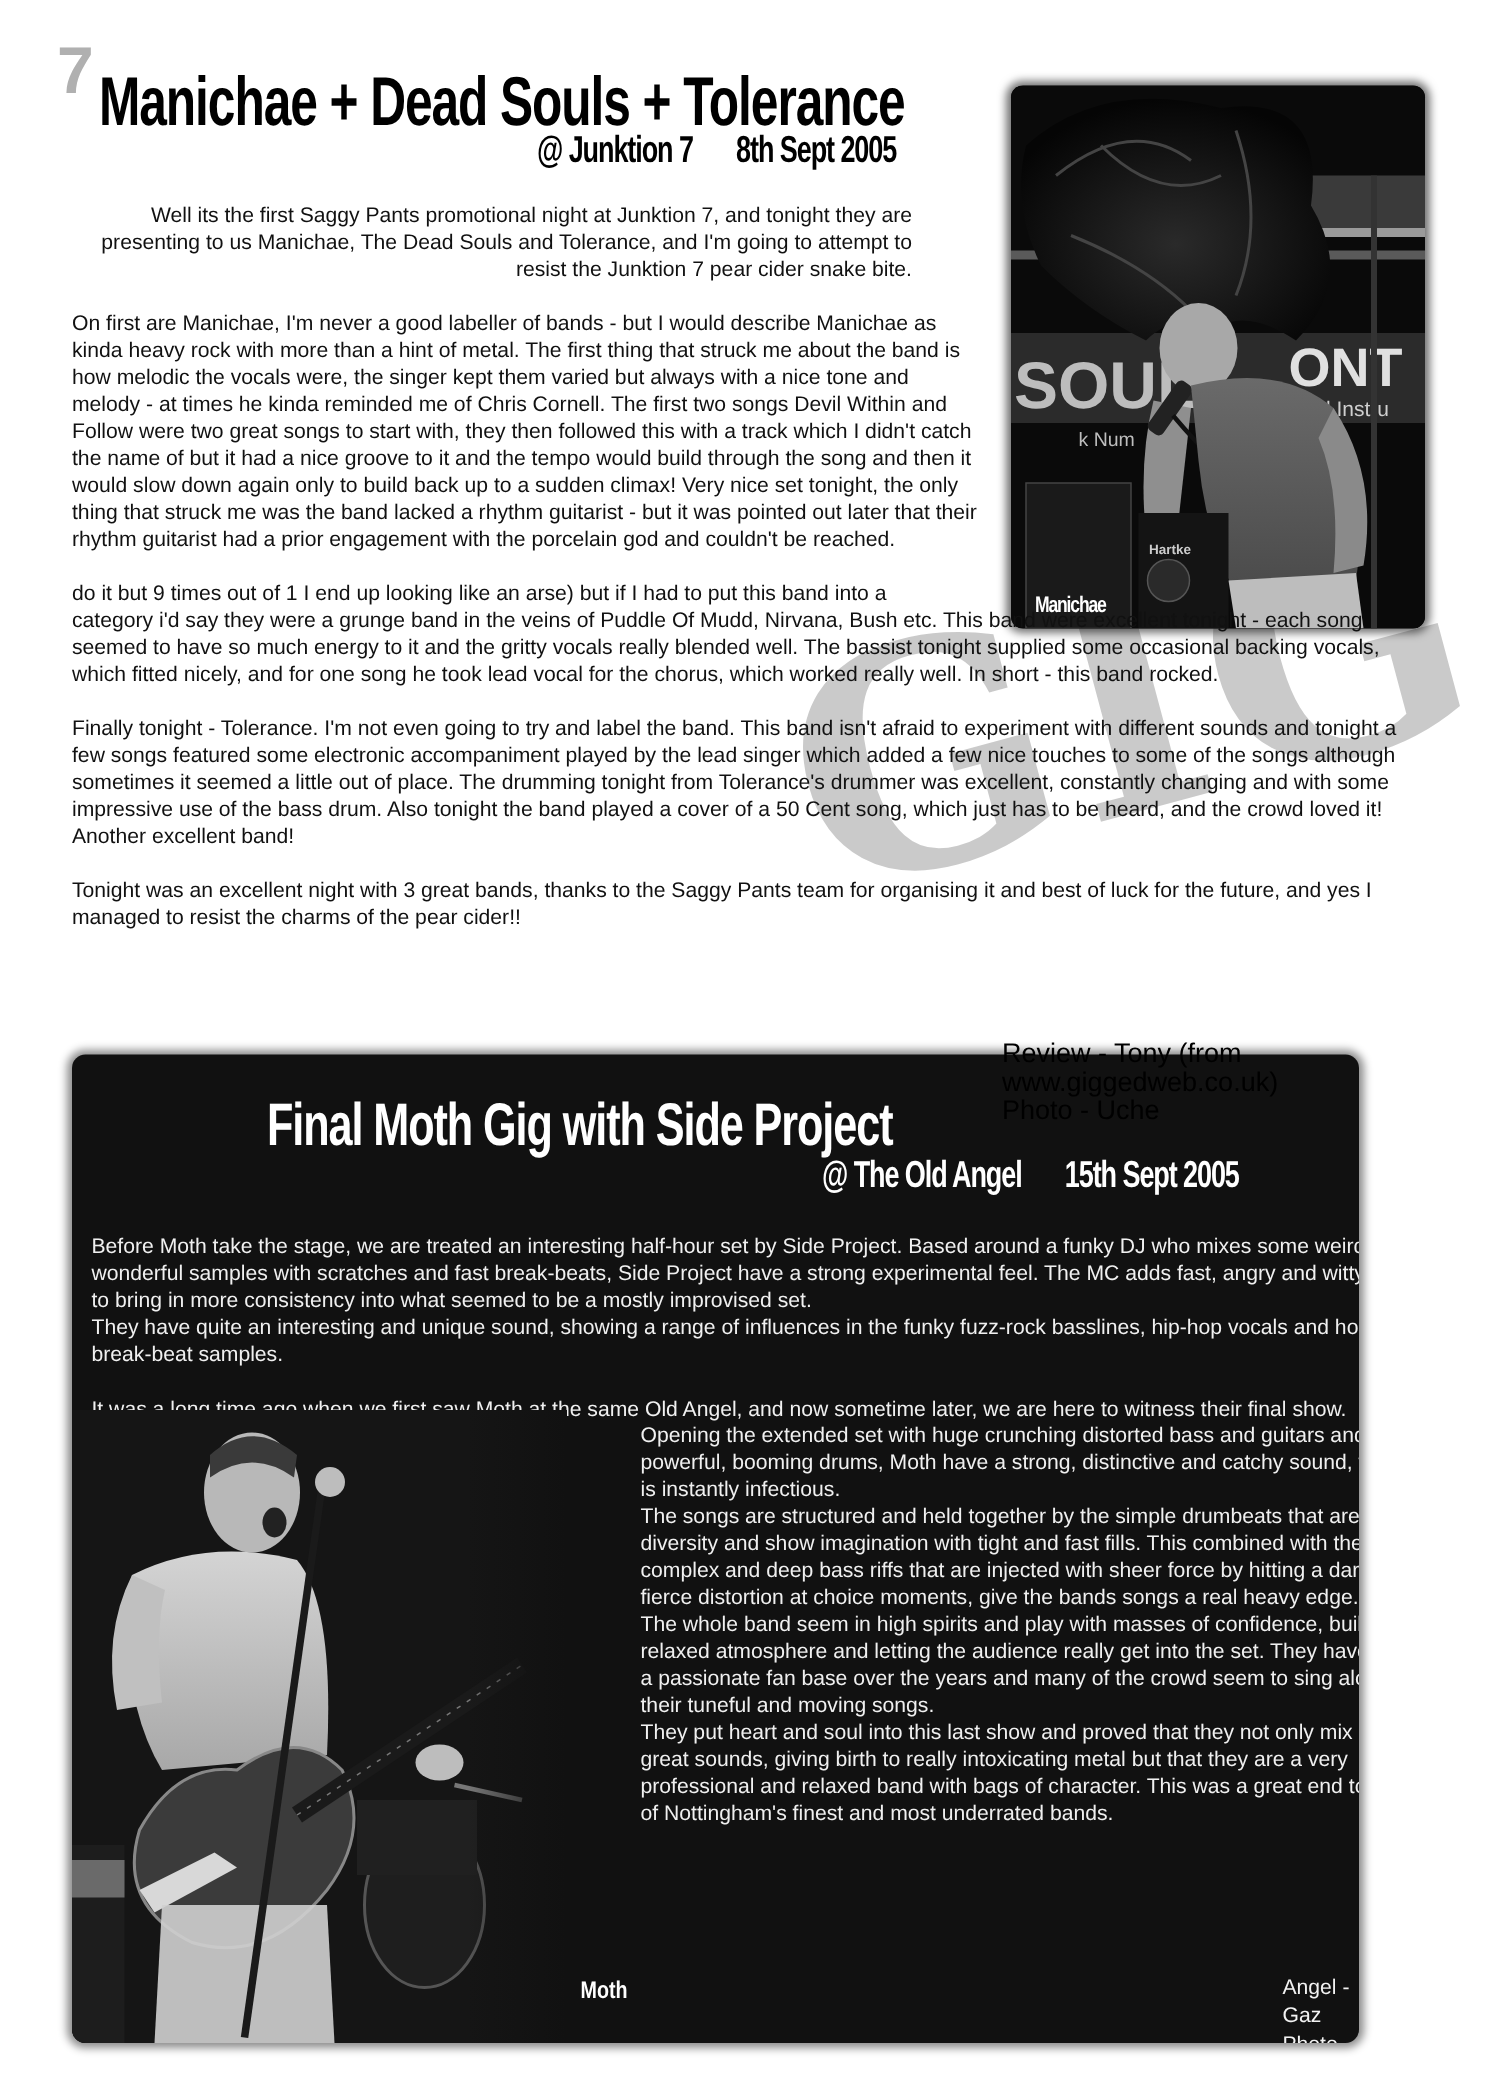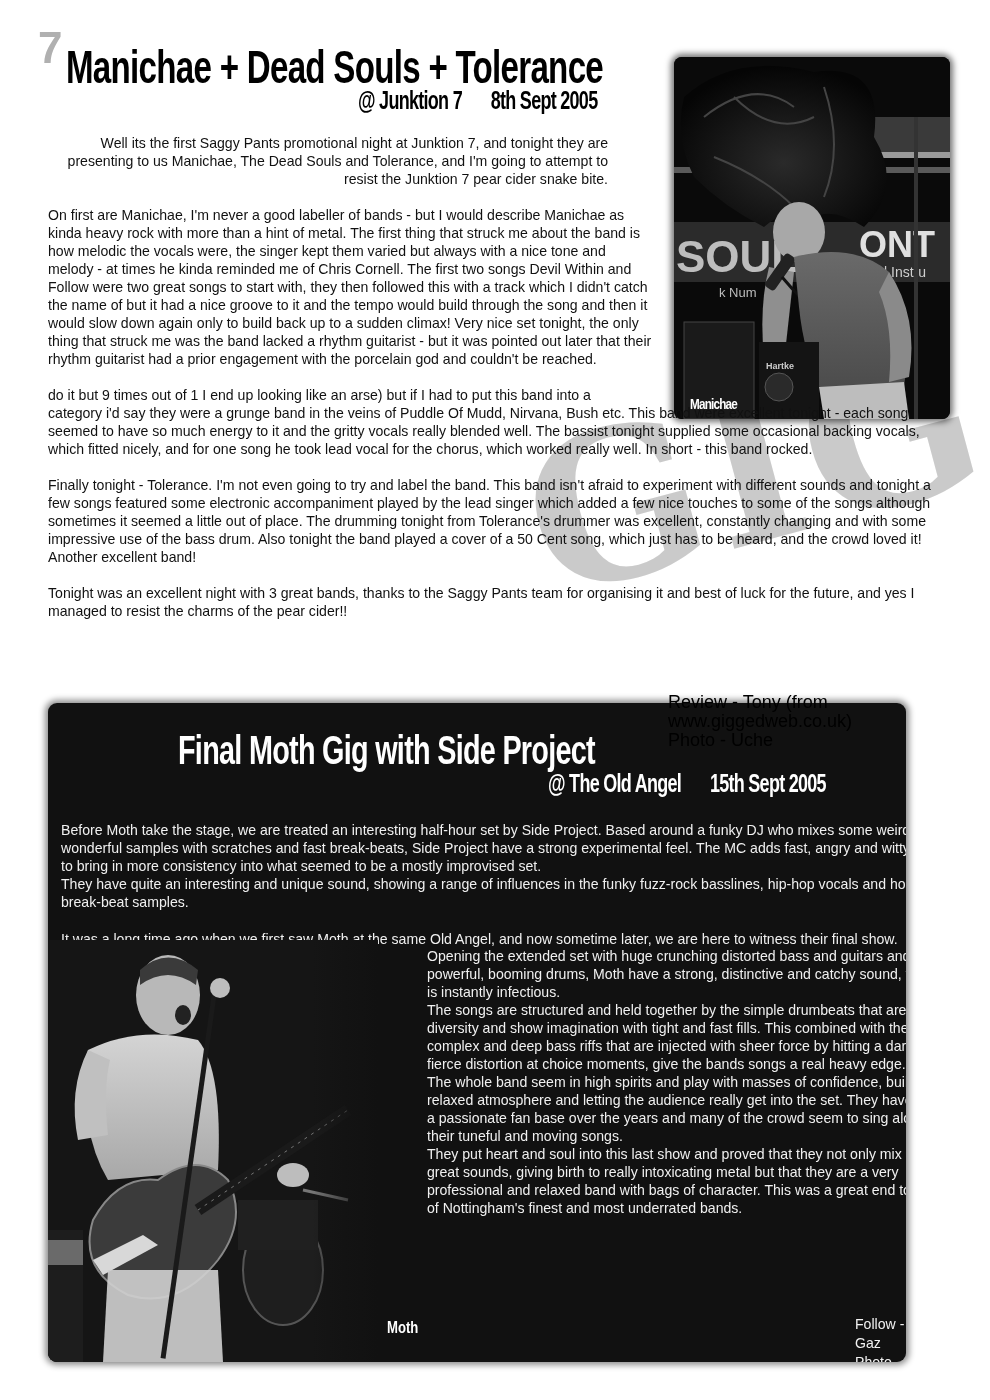--- a/index.html
+++ b/index.html
@@ -233,16 +233,16 @@
   <div class="moth-body">
     <p class="para">Opening the extended set with huge crunching distorted bass and guitars and powerful, booming drums, Moth have a strong, distinctive and catchy sound, which is instantly infectious.</p>
     <p class="para">The songs are structured and held together by the simple drumbeats that are given diversity and show imagination with tight and fast fills. This combined with the complex and deep bass riffs that are injected with sheer force by hitting a dark and fierce distortion at choice moments, give the bands songs a real heavy edge.</p>
     <p class="para">The whole band seem in high spirits and play with masses of confidence, building a relaxed atmosphere and letting the audience really get into the set. They have built a passionate fan base over the years and many of the crowd seem to sing along to their tuneful and moving songs.</p>
     <p class="para">They put heart and soul into this last show and proved that they not only mix some great sounds, giving birth to really intoxicating metal but that they are a very professional and relaxed band with bags of character. This was a great end to one of Nottingham's finest and most underrated bands.</p>
   </div>
 
   <div class="caption2">Moth</div>
 
   <div class="credits2">
-    <div>Follow - Gaz</div>
+    <div>Angel - Gaz</div>
     <div>Photo - Smat</div>
   </div>
 </div>
 
 </body></html>

